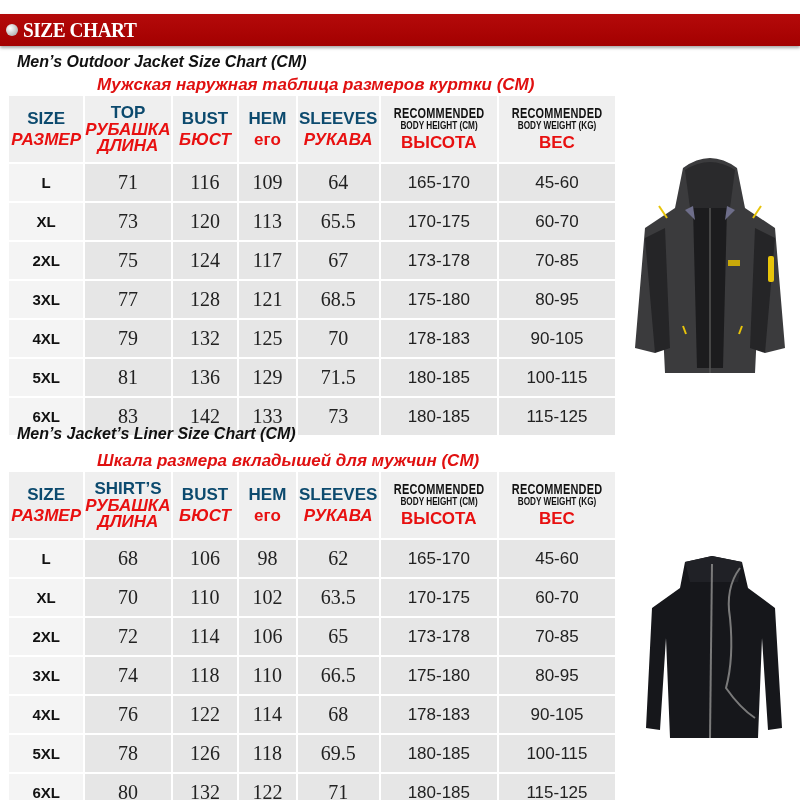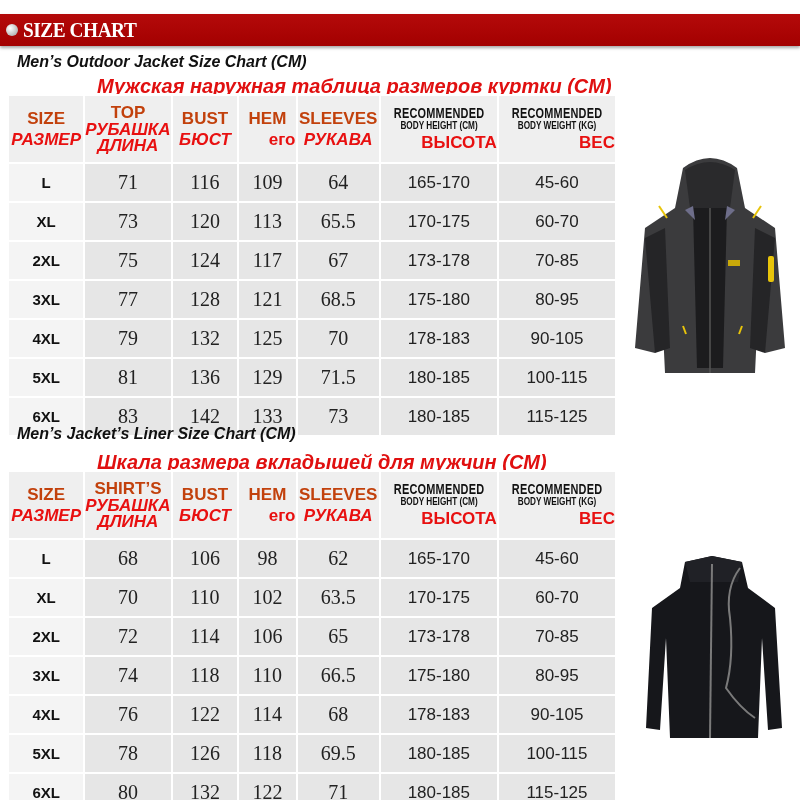--- a/index.html
+++ b/index.html
@@ -19,38 +19,38 @@
   .banner-title {
     position: absolute; left: 23px; top: 4px; color: #ffffff;
     font-family: "Liberation Serif", serif; font-weight: bold; font-size: 21px;
     letter-spacing: -0.5px; transform: scaleX(0.92); transform-origin: left center;
   }
 
   .title-en {
     position: absolute; font-weight: bold; font-style: italic; font-size: 16px; color: #111;
   }
   .title-ru {
-    position: absolute; font-weight: bold; font-style: italic; font-size: 20px; color: #e01010;
+    position: absolute; font-weight: bold; font-style: italic; font-size: 17px; color: #e01010;
   }
 
   .table {
     position: absolute; left: 7px; width: 610px;
     border-collapse: separate; border-spacing: 2px 2px;
     background: #ffffff;
   }
   .table td, .table th { text-align: center; vertical-align: middle; }
   .hdr th { background: #efefef; height: 66px; padding: 0; }
   .hdr .en {
-    display: block; font-weight: bold; font-size: 17px; color: #c2410c; line-height: 18px;
+    display: block; font-weight: bold; font-size: 17px; color: #0c4a6e; line-height: 18px;
   }
   .hdr .ru {
     display: block; font-weight: bold; font-style: italic; font-size: 17px; color: #e81010;
     line-height: 16px; margin-top: 4px;
   }
-  .hdr .ru.up { font-style: normal; text-align: right; }
+  .hdr .ru.up { font-style: normal; }
   .hdr .rec {
     display: block; font-family: "Liberation Sans", sans-serif; font-weight: bold;
     color: #111; transform: scaleX(0.78); transform-origin: center;
     white-space: nowrap;
   }
   .hdr .rec .l1 { display: block; font-size: 14px; line-height: 13px; letter-spacing: 0.3px; }
   .hdr .rec .l2 { display: block; font-size: 10.5px; line-height: 11px; }
 
   .row td { height: 37px; background: #e6e6e6; font-family: "Liberation Serif", serif; font-size: 20px; color: #222; }
   .row td.size { background: #f4f4f4; font-family: "Liberation Sans", sans-serif; font-weight: bold; font-size: 15px; color: #111; }

